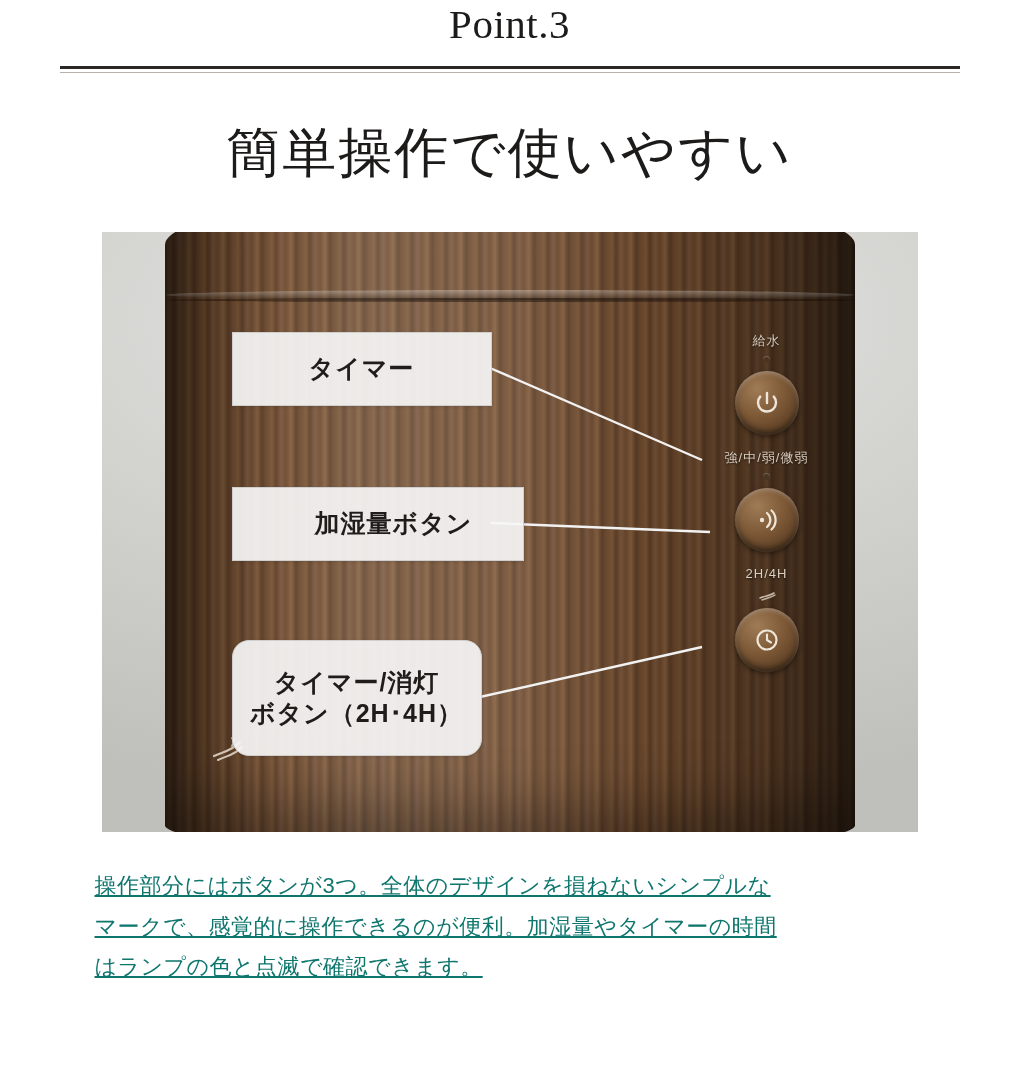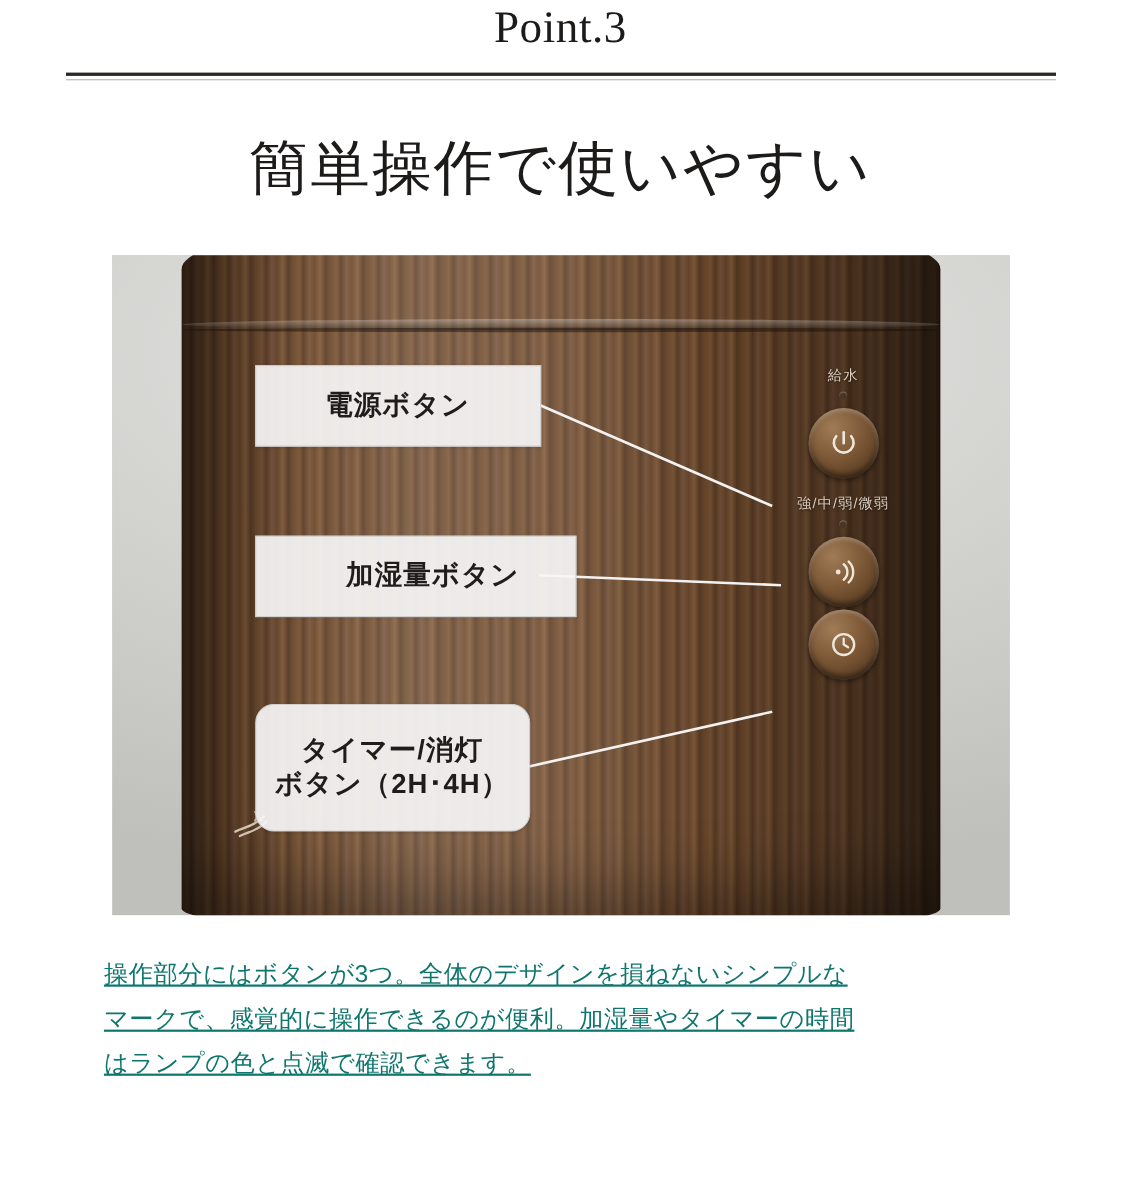--- a/index.html
+++ b/index.html
@@ -247,20 +247,29 @@
     <div class="btn-circle">
       <span>
         <svg width="32" height="30" viewBox="0 0 32 30">
           <circle cx="11" cy="15" r="2.2" fill="#efe6da"></circle>
           <path d="M16 8 A9 9 0 0 1 16 22" stroke="#efe6da" stroke-width="2.2" fill="none" stroke-linecap="round"></path>
           <path d="M20.5 5.5 A13 13 0 0 1 20.5 24.5" stroke="#efe6da" stroke-width="2.2" fill="none" stroke-linecap="round"></path>
         </svg>
       </span>
     </div>
 
+    <div class="panel-row" style="margin-top:14px;">
+      <div class="panel-mini-label">2H/4H</div>
+      <div class="mini-steam">
+        <svg width="20" height="14" viewBox="0 0 20 14">
+          <path d="M3 11 C7 9 13 9 17 6" stroke="#d9cbbb" stroke-width="1.6" fill="none" stroke-linecap="round"></path>
+          <path d="M5 13 C9 11 14 11 18 8" stroke="#d9cbbb" stroke-width="1.4" fill="none" stroke-linecap="round"></path>
+        </svg>
+      </div>
+    </div>
 
     <div class="btn-circle">
       <span>
         <svg width="30" height="30" viewBox="0 0 30 30">
           <circle cx="15" cy="15" r="9.5" stroke="#efe6da" stroke-width="2.2" fill="none"></circle>
           <path d="M15 9.5 L15 15 L19 17.5" stroke="#efe6da" stroke-width="2.1" fill="none" stroke-linecap="round" stroke-linejoin="round"></path>
         </svg>
       </span>
     </div>
   </div>
@@ -273,21 +282,21 @@
     </svg>
   </div>
 
   <svg class="leader" width="900" height="600" style="left:0; top:0;">
     <line x1="388" y1="136" x2="600" y2="228" stroke="#f2f2f2" stroke-width="2.4"></line>
     <line x1="388" y1="291" x2="608" y2="300" stroke="#f2f2f2" stroke-width="2.4"></line>
     <line x1="378" y1="465" x2="600" y2="415" stroke="#f2f2f2" stroke-width="2.4"></line>
   </svg>
 
   <div id="callout-power" class="callout">
-    <span>電源ボタン</span>
+    <span>タイマー</span>
   </div>
 
   <div id="callout-mist" class="callout">
     <span>加湿量ボタン</span>
   </div>
 
   <div id="callout-timer" class="callout">
     <span>
       <span style="display:block;">タイマー/消灯</span>
       <span style="display:block;">ボタン（2H･4H）</span>

